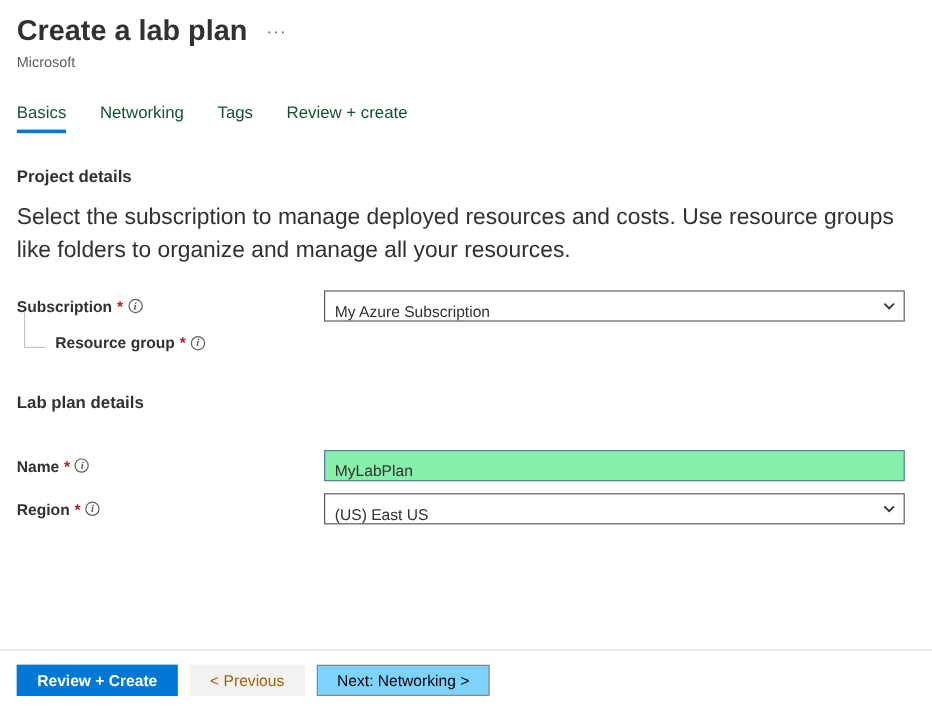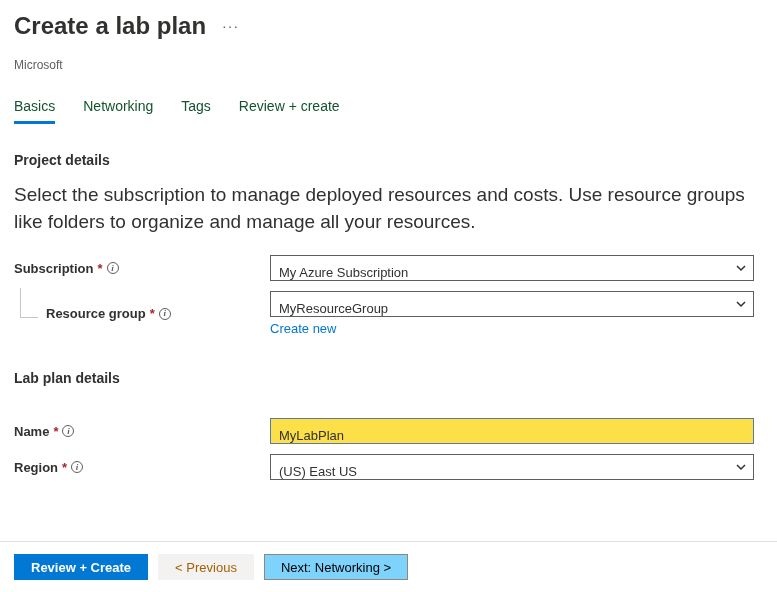--- a/index.html
+++ b/index.html
@@ -10,21 +10,21 @@
       background: #ffffff;
       width: 777px;
       height: 592px;
       position: relative;
       padding: 12px 14px 0 14px;
     }
     .header { margin-bottom: 18px; }
     .title-row { display: flex; align-items: center; gap: 10px; text-align: center; }
     .title { font-size: 24px; font-weight: 600; color: #323130; }
     .more-btn { font-size: 14px; color: #605e5c; padding: 2px 6px; cursor: pointer; letter-spacing: 1px; }
-    .subtitle { font-size: 12px; color: #605e5c; margin-top: 18px; }
+    .subtitle { font-size: 12px; color: #605e5c; margin-top: 5px; }
     .tabs { display: flex; gap: 28px; border-bottom: none; margin-bottom: 28px; }
     .tab { padding: 8px 0 10px 0; font-size: 14px; color: #14532d; cursor: pointer; position: relative; }
     .tab.active { font-weight: 400; }
     .tab.active::after {
       content: ""; position: absolute; left: 0; right: 0; bottom: 0;
       height: 3px; background: #0078d4;
     }
     .section-heading { font-size: 14px; font-weight: 700; margin-bottom: 14px; }
     .section-desc { font-size: 19px; color: #323130; line-height: 1.4; margin-bottom: 20px; max-width: 740px; }
     .field-row { display: flex; align-items: center; margin-bottom: 10px; }
@@ -37,21 +37,21 @@
       width: 12px; height: 12px; border: 1px solid #605e5c; border-radius: 50%;
       font-size: 9px; color: #605e5c; line-height: 1; cursor: pointer;
       font-family: Georgia, serif; font-style: italic;
     }
     .field-control-col { flex: 1; max-width: 484px; }
     .select-box, .text-input {
       width: 100%; height: 26px; border: 1px solid #605e5c; padding: 0 24px 0 8px;
       font-size: 13px; font-family: inherit; color: #323130; background: #fff;
       display: flex; align-items: flex-end; position: relative; cursor: pointer;
     }
-    .text-input { cursor: text; background: #fde047; border-color: #5b7aa8; }
+    .text-input { cursor: text; background: #86efac; border-color: #5b7aa8; }
     .select-box .chevron {
       position: absolute; right: 6px; top: 50%; transform: translateY(-50%);
     }
     .chevron svg { width: 12px; height: 12px; display: block; stroke: #323130; stroke-width: 1.5; fill: none; }
     .link { color: #0078d4; font-size: 13px; cursor: pointer; margin-top: 4px; display: inline-block; }
     .section-gap { height: 24px; }
     .footer {
       position: absolute; left: 0; right: 0; bottom: 0;
       padding: 12px 14px; border-top: 1px solid #e1dfdd;
       display: flex; gap: 10px; align-items: center; background: #fff;
@@ -100,31 +100,20 @@
     </div>
   </div>
 
   <div class="field-row">
     <div class="field-label-col indented">
       <span class="indent-connector"></span>
       <span>Resource group</span>
       <span class="req">*</span>
       <span class="info-icon">i</span>
     </div>
-    <div class="field-control-col">
-      <div class="select-box">
-        <span>MyResourceGroup</span>
-        <span class="chevron">
-          <svg viewBox="0 0 12 12">
-              <path d="M2 4 L6 8 L10 4"></path>
-            </svg>
-        </span>
-      </div>
-      <span class="link">Create new</span>
-    </div>
   </div>
 </div>
 
 <div class="section-gap"></div>
 
 <div>
   <div class="section-heading">Lab plan details</div>
   <div style="height:18px"></div>
 
   <div class="field-row">

